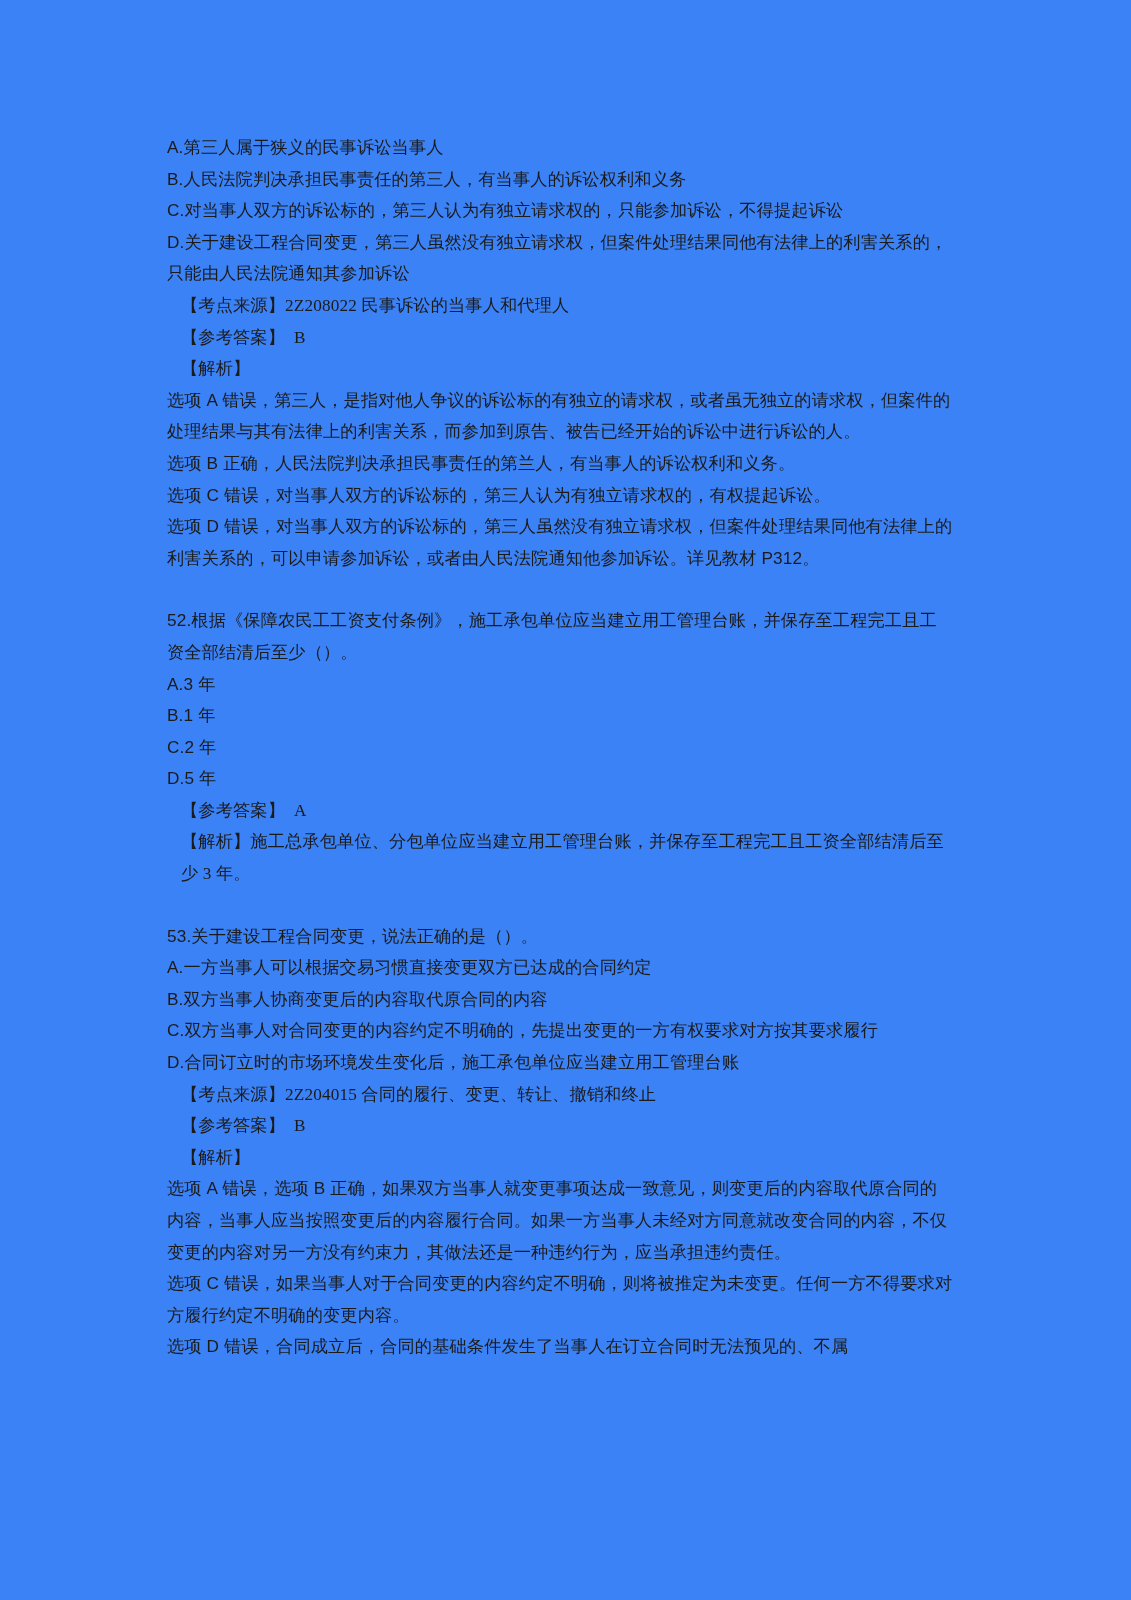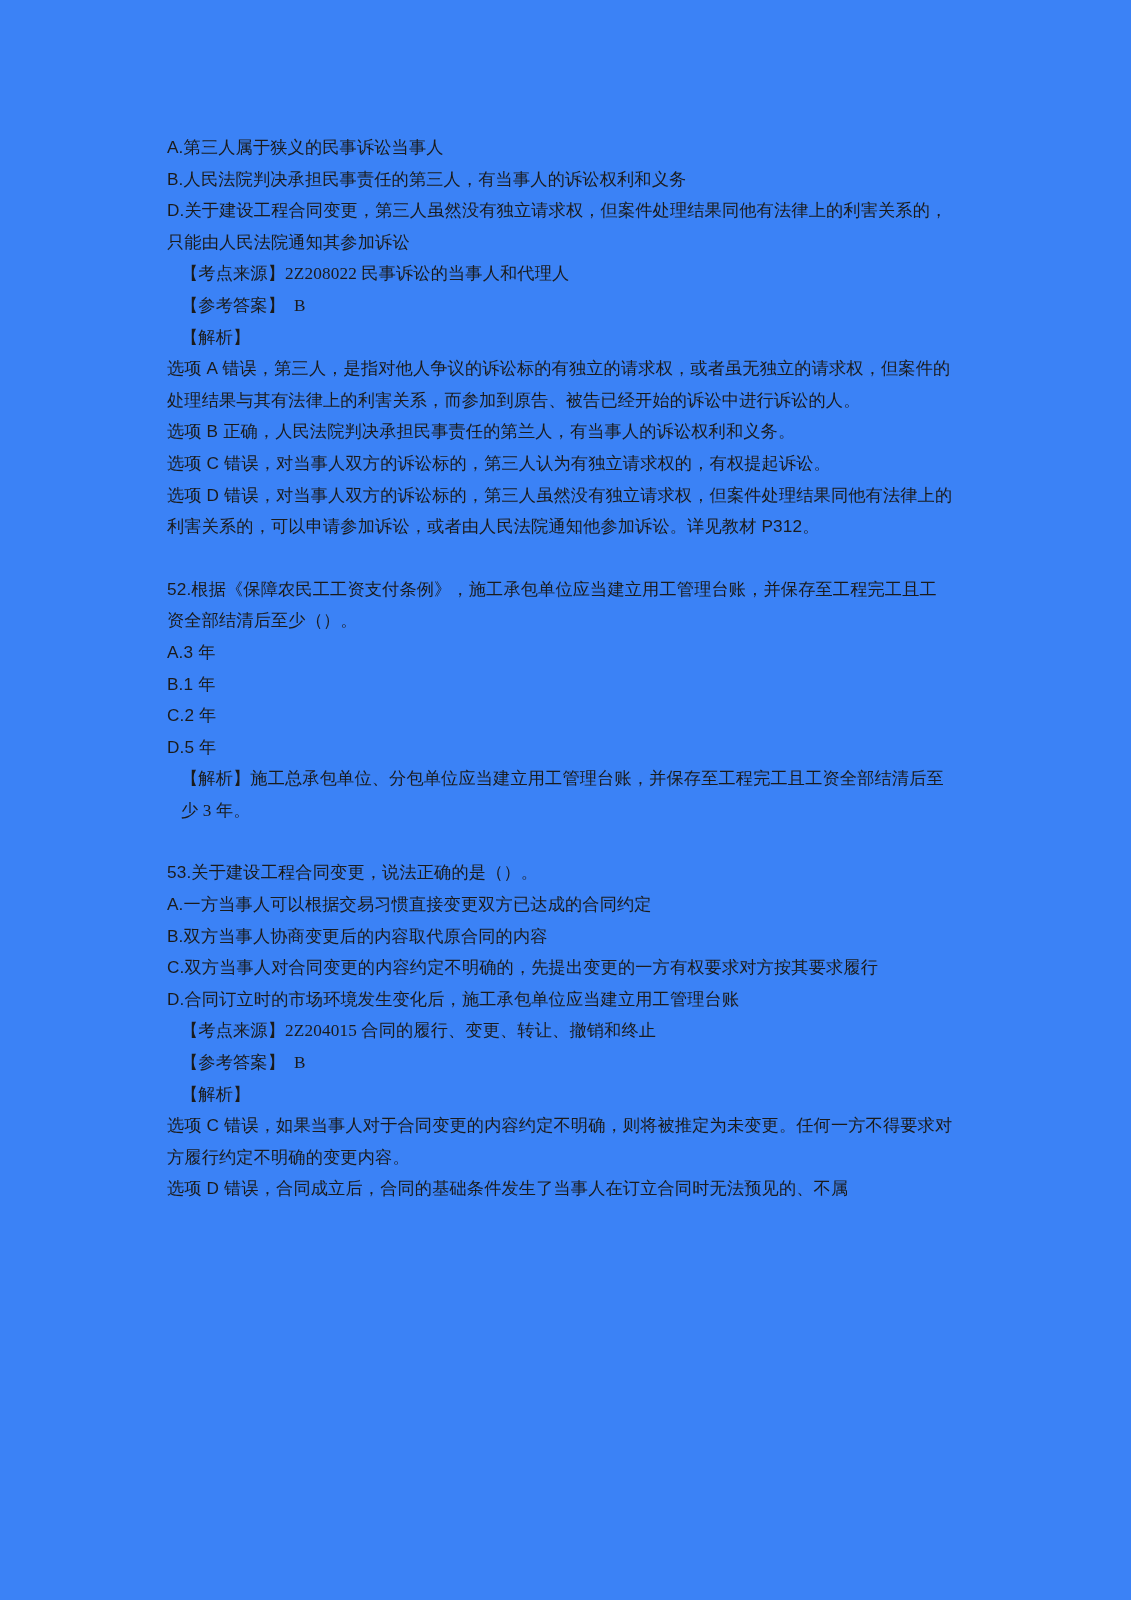--- a/index.html
+++ b/index.html
@@ -45,20 +45,21 @@
 </style>
 </head>
 <body>
 
 <div class="page">
   <div class="content">
 
     <div class="q-block">
       <div class="line">A.第三人属于狭义的民事诉讼当事人</div>
       <div class="line">B.人民法院判决承担民事责任的第三人，有当事人的诉讼权利和义务</div>
+      <div class="line">C.对当事人双方的诉讼标的，第三人认为有独立请求权的，只能参加诉讼，不得提起诉讼</div>
       <div class="line">D.关于建设工程合同变更，第三人虽然没有独立请求权，但案件处理结果同他有法律上的利害关系的，只能由人民法院通知其参加诉讼</div>
 
       <div class="line indent"><span>【考点来源】</span><span>2Z208022 民事诉讼的当事人和代理人</span></div>
       <div class="line indent"><span>【参考答案】</span><span>&nbsp;&nbsp;</span><span>B</span></div>
       <div class="line indent"><span>【解析】</span></div>
 
       <div class="line">选项 A 错误，第三人，是指对他人争议的诉讼标的有独立的请求权，或者虽无独立的请求权，但案件的处理结果与其有法律上的利害关系，而参加到原告、被告已经开始的诉讼中进行诉讼的人。</div>
       <div class="line">选项 B 正确，人民法院判决承担民事责任的第兰人，有当事人的诉讼权利和义务。</div>
       <div class="line">选项 C 错误，对当事人双方的诉讼标的，第三人认为有独立请求权的，有权提起诉讼。</div>
       <div class="line">选项 D 错误，对当事人双方的诉讼标的，第三人虽然没有独立请求权，但案件处理结果同他有法律上的利害关系的，可以申请参加诉讼，或者由人民法院通知他参加诉讼。详见教材 P312。</div>
@@ -66,34 +67,36 @@
 
     <div class="block-gap"></div>
 
     <div class="q-block">
       <div class="line">52.根据《保障农民工工资支付条例》，施工承包单位应当建立用工管理台账，并保存至工程完工且工资全部结清后至少（）。</div>
       <div class="line">A.3 年</div>
       <div class="line">B.1 年</div>
       <div class="line">C.2 年</div>
       <div class="line">D.5 年</div>
 
+      <div class="line indent"><span>【参考答案】</span><span>&nbsp;&nbsp;</span><span>A</span></div>
       <div class="line indent"><span>【解析】</span><span>施工总承包单位、分包单位应当建立用工管理台账，并保存至工程完工且工资全部结清后至少 3 年。</span></div>
     </div>
 
     <div class="block-gap"></div>
 
     <div class="q-block">
       <div class="line">53.关于建设工程合同变更，说法正确的是（）。</div>
       <div class="line">A.一方当事人可以根据交易习惯直接变更双方已达成的合同约定</div>
       <div class="line">B.双方当事人协商变更后的内容取代原合同的内容</div>
       <div class="line">C.双方当事人对合同变更的内容约定不明确的，先提出变更的一方有权要求对方按其要求履行</div>
       <div class="line">D.合同订立时的市场环境发生变化后，施工承包单位应当建立用工管理台账</div>
 
       <div class="line indent"><span>【考点来源】</span><span>2Z204015 合同的履行、变更、转让、撤销和终止</span></div>
       <div class="line indent"><span>【参考答案】</span><span>&nbsp;&nbsp;</span><span>B</span></div>
       <div class="line indent"><span>【解析】</span></div>
 
+      <div class="line">选项 A 错误，选项 B 正确，如果双方当事人就变更事项达成一致意见，则变更后的内容取代原合同的内容，当事人应当按照变更后的内容履行合同。如果一方当事人未经对方同意就改变合同的内容，不仅变更的内容对另一方没有约束力，其做法还是一种违约行为，应当承担违约责任。</div>
       <div class="line">选项 C 错误，如果当事人对于合同变更的内容约定不明确，则将被推定为未变更。任何一方不得要求对方履行约定不明确的变更内容。</div>
       <div class="line">选项 D 错误，合同成立后，合同的基础条件发生了当事人在订立合同时无法预见的、不属</div>
     </div>
 
   </div>
 </div>
 
 </body></html>

